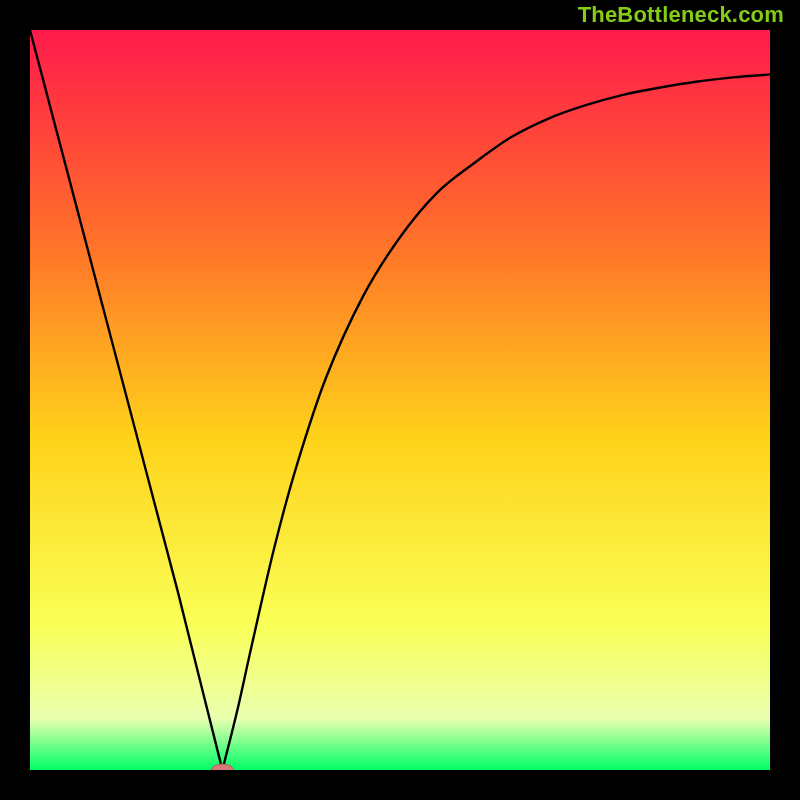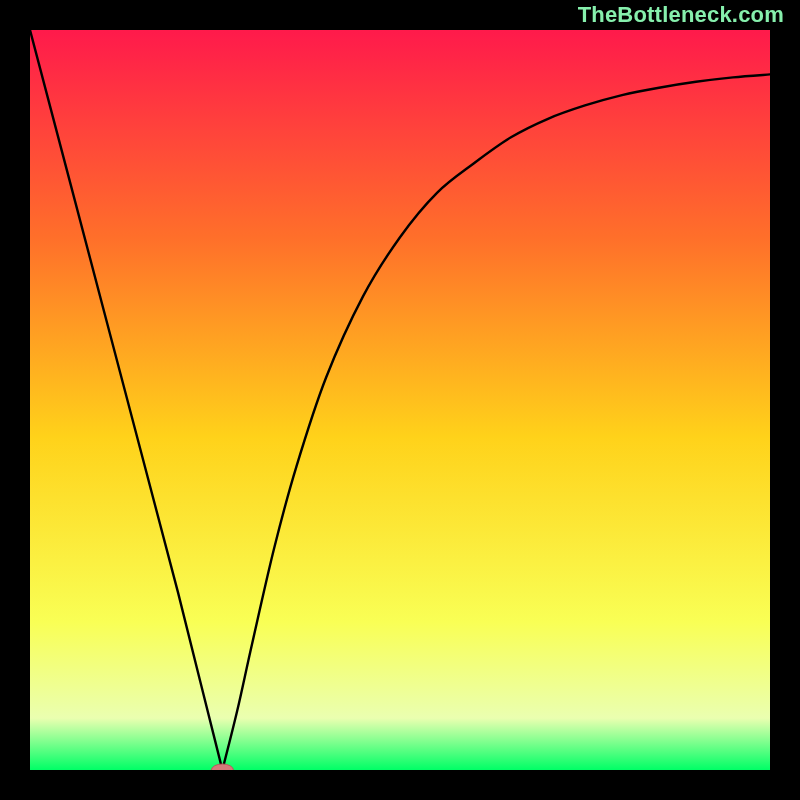--- a/index.html
+++ b/index.html
@@ -16,21 +16,21 @@
     height: 800px;
     background: #000;
   }
   .watermark {
     position: absolute;
     top: 2px;
     right: 16px;
     font-family: Arial, Helvetica, sans-serif;
     font-size: 22px;
     font-weight: 600;
-    color: #86efac;
+    color: #84cc16;
     letter-spacing: 0.2px;
   }
   .plot {
     position: absolute;
     left: 30px;
     top: 30px;
     width: 740px;
     height: 740px;
   }
   svg {

